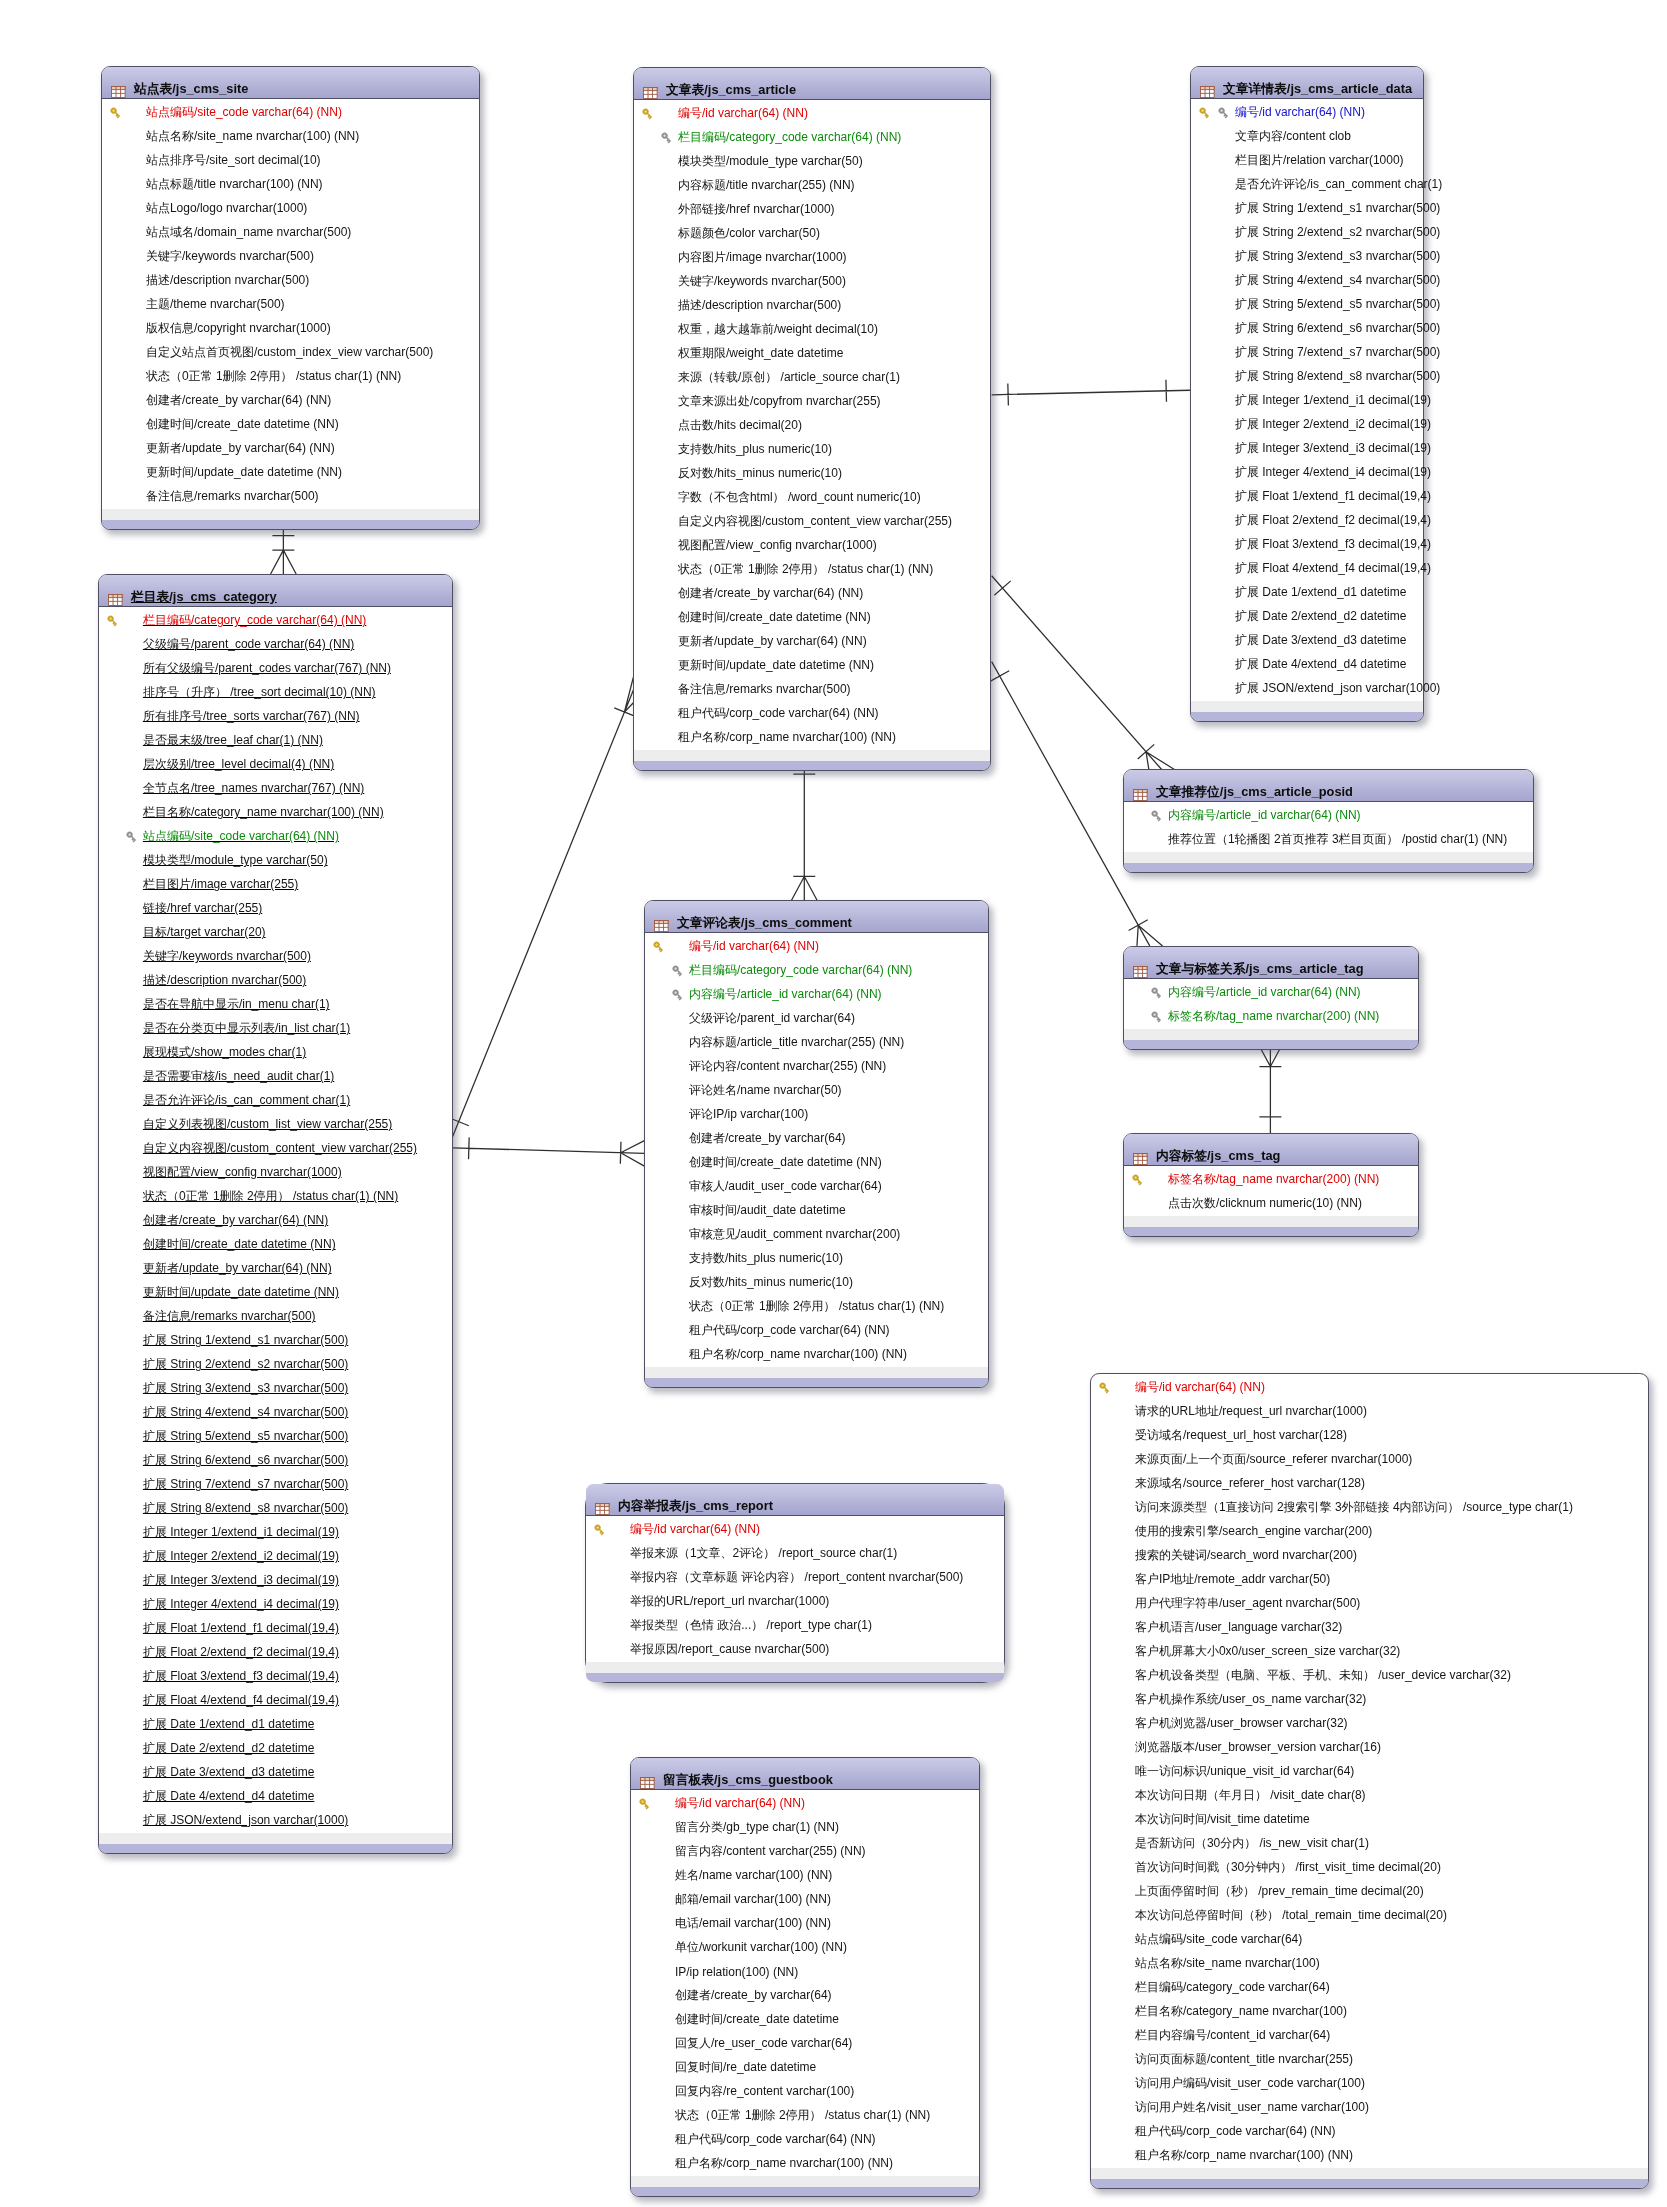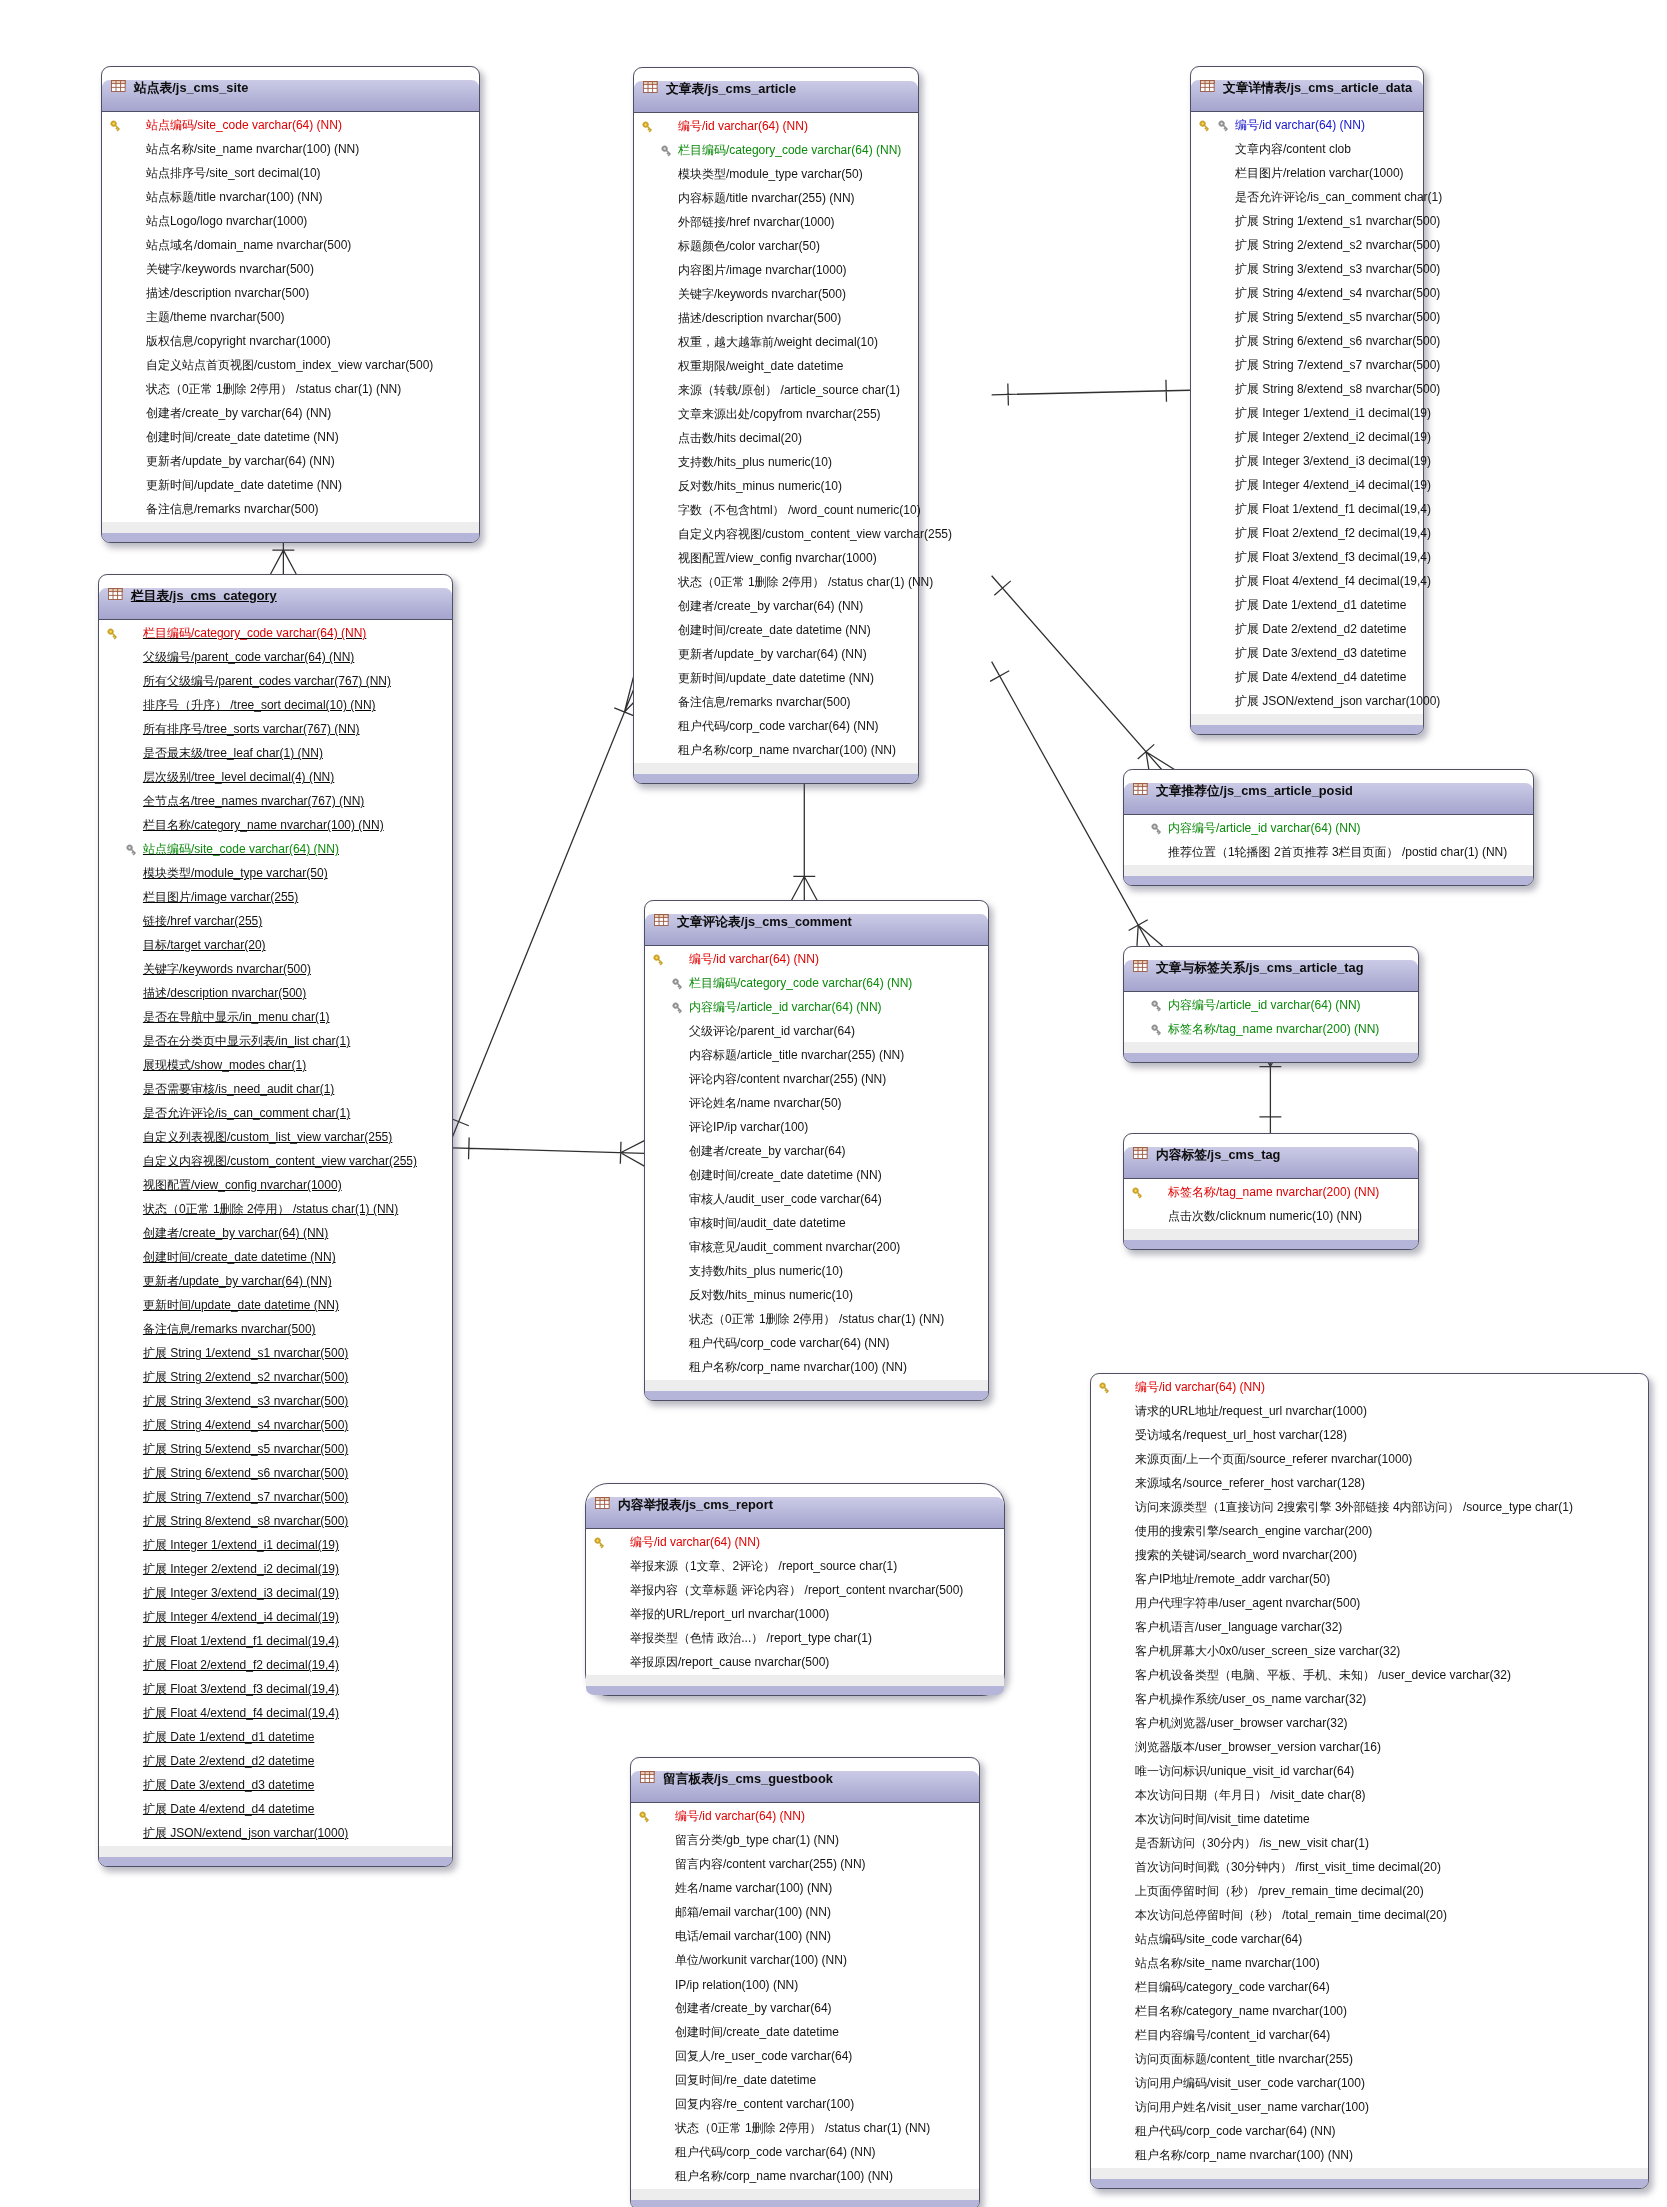--- a/index.html
+++ b/index.html
@@ -1,22 +1,22 @@
 <!DOCTYPE html>
 <html style="--pk: #e00000; --fk: #0b8a0b; --pkfk: #1414cc; --field: #141414;font-size:14.6px"><head>
 <meta charset="utf-8">
 <style>
   html,body{margin:0;padding:0;background:#ffffff;}
   body{font-family:"Liberation Sans","DejaVu Sans",sans-serif;}
   #canvas{position:relative;width:1668px;height:2208px;background:#ffffff;overflow:hidden;}
   .tbl{position:absolute;box-sizing:border-box;border:1.8px solid #4f4f63;border-radius:9.1px;
        background:#ffffff;box-shadow:3.7px 4.6px 6.4px rgba(70,70,95,.38);display:flex;flex-direction:column;}
   .tbl-header{height:31px;flex:0 0 31px;background:linear-gradient(#cbcbe7,#a4a4ce);
-       border-bottom:1.8px solid #4f4f63;border-radius:7.3px 7.3px 0 0;display:flex;align-items:flex-start;
-       gap:8.2px;padding:0 9.1px;margin-top:13px;}
+       border-bottom:1.8px solid #4f4f63;border-radius:7.3px 7.3px 0 0;display:flex;align-items:flex-end;
+       gap:8.2px;padding:0 9.1px;}
   .tbl-title{font-size:12.8px;font-weight:700;color:#0d0d0d;white-space:nowrap;}
   .tbl-rows{flex:1 1 auto;padding:1.8px 0 0 0;}
   .f-row{height:24px;display:flex;align-items:center;padding-left:7.3px;white-space:nowrap;}
   .kslot{width:18.3px;flex:0 0 18.3px;display:flex;align-items:center;justify-content:flex-start;}
   .f-text{font-size:12px;}
   .f-normal{color:var(--field,#141414);}
   .f-pk{color:var(--pk,#e00000);}
   .f-fk{color:var(--fk,#0b8a0b);}
   .f-pkfk{color:var(--pkfk,#1414cc);}
   .tbl-footer{height:20px;flex:0 0 20px;border-radius:0 0 7.3px 7.3px;
@@ -417,21 +417,21 @@
           <span class="f-text f-normal">扩展 Date 4/extend_d4 datetime</span>
         </div>
         <div class="f-row">
           <span class="kslot"></span>
           <span class="kslot"></span>
           <span class="f-text f-normal">扩展 JSON/extend_json varchar(1000)</span>
         </div>
       </div>
       <div class="tbl-footer"></div>
     </div>
-    <div class="tbl" style="left: 633px; top: 67px; width: 286px;">
+    <div class="tbl" style="left: 633px; top: 67px; width: 358px;">
       <div class="tbl-header">
         <svg width="14.6" height="12" viewBox="0 0 16 13">
           <rect x="0.5" y="0.5" width="15" height="12" fill="#ffffff" stroke="#9c5a44"></rect>
           <rect x="0.5" y="0.5" width="15" height="3.4" fill="#e7cbb4" stroke="#9c5a44"></rect>
           <path d="M5.5 0.5 V12.5 M10.5 0.5 V12.5 M0.5 8 H15.5" stroke="#9c5a44" fill="none"></path>
         </svg>
         <span class="tbl-title">文章表/js_cms_article</span>
       </div>
       <div class="tbl-rows">
         <div class="f-row">

